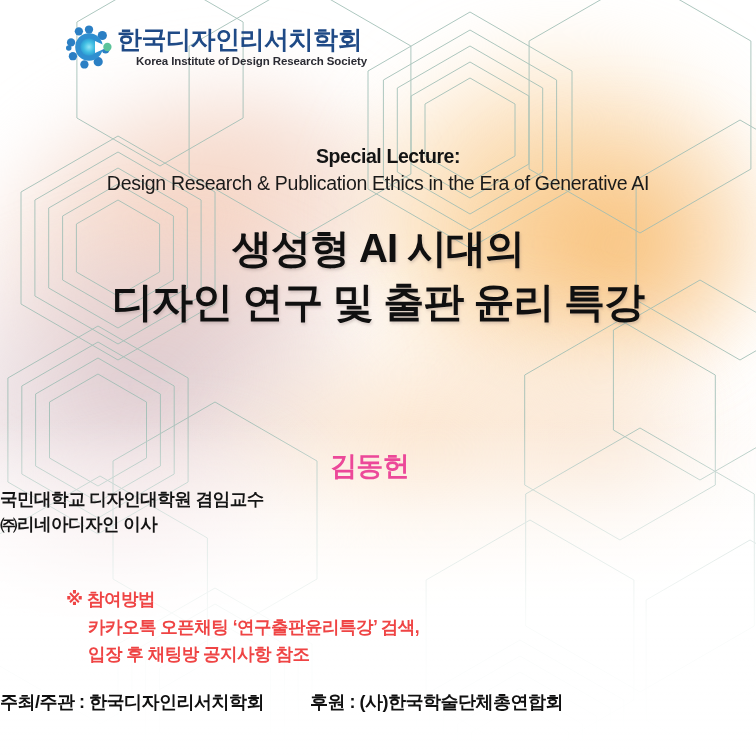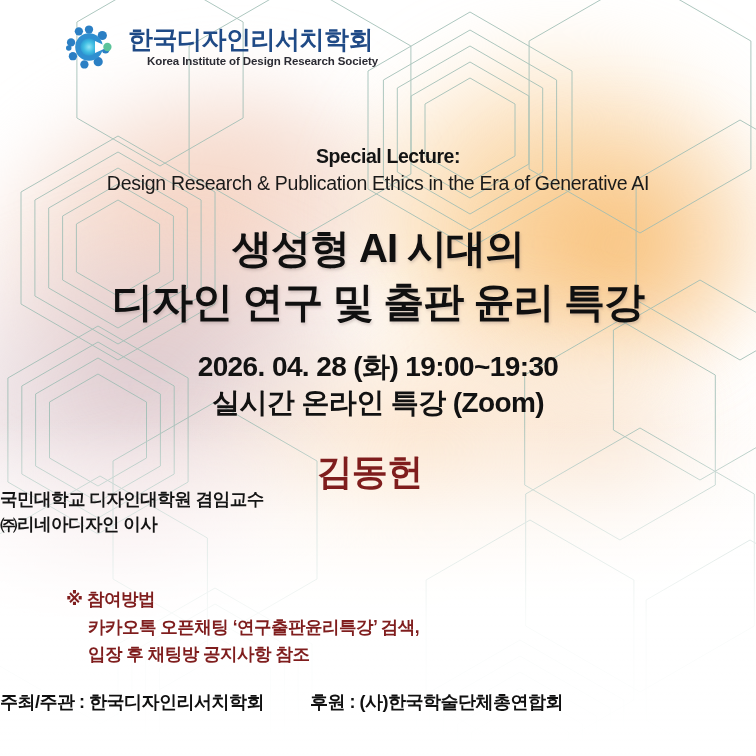--- a/index.html
+++ b/index.html
@@ -111,21 +111,21 @@
     height: 100%;
   }
 
   
   .logo-row {
     position: absolute;
     left: 66px;
     top: 24px;
     display: flex;
     align-items: center;
-    gap: 16px;
+    gap: 5px;
   }
   .logo-mark { width: 46px; height: 46px; display: block; flex: 0 0 auto; }
   .logo-text { display: flex; flex-direction: column; line-height: 1; }
   .logo-kr {
     font-size: 25px;
     font-weight: 700;
     color: #1f4a86;
     letter-spacing: -0.5px;
     white-space: nowrap;
   }
@@ -186,44 +186,44 @@
     color: #121212;
     line-height: 1.30;
     letter-spacing: -0.6px;
   }
 
   .speaker-name {
     position: absolute;
     left: 0; right: 17px;
     top: 448px;
     text-align: center;
-    font-size: 36px;
-    font-weight: 700;
-    color: #7f1d1d;
+    font-size: 27px;
+    font-weight: 700;
+    color: #ec4899;
     letter-spacing: -0.6px;
   }
   .speaker-affil {
     position: absolute;
     left: 0; right: 0;
     top: 487px;
     font-size: 17.5px;
     font-weight: 700;
     color: #151515;
     line-height: 1.42;
     letter-spacing: -0.5px;
   }
 
   
   .join {
     position: absolute;
     left: 66px;
     top: 586px;
     font-size: 17.5px;
     font-weight: 700;
-    color: #7f1d1d;
+    color: #ef4444;
     line-height: 1.58;
     letter-spacing: -0.5px;
   }
   .join .j-head { display: block; }
   .join .j-body { display: block; padding-left: 22px; }
 
   
   .footer {
     position: absolute;
     left: 0; right: 0;
@@ -381,24 +381,20 @@
     </div>
 
     <div class="eyebrow">Special Lecture:</div>
     <div class="subject">Design Research &amp; Publication Ethics in the Era of Generative AI</div>
 
     <div class="title">
       <div class="line1">생성형 AI 시대의</div>
       <div class="line2">디자인 연구 및 출판 윤리 특강</div>
     </div>
 
-    <div class="when">
-      <div>2026. 04. 28 (화) 19:00~19:30</div>
-      <div>실시간 온라인 특강 (Zoom)</div>
-    </div>
 
     <div class="speaker-name">김동헌</div>
     <div class="speaker-affil">
       <div>국민대학교 디자인대학원 겸임교수</div>
       <div>㈜리네아디자인 이사</div>
     </div>
 
     <div class="join">
       <span class="j-head">※ 참여방법</span>
       <span class="j-body">카카오톡 오픈채팅 ‘연구출판윤리특강’ 검색,</span>

